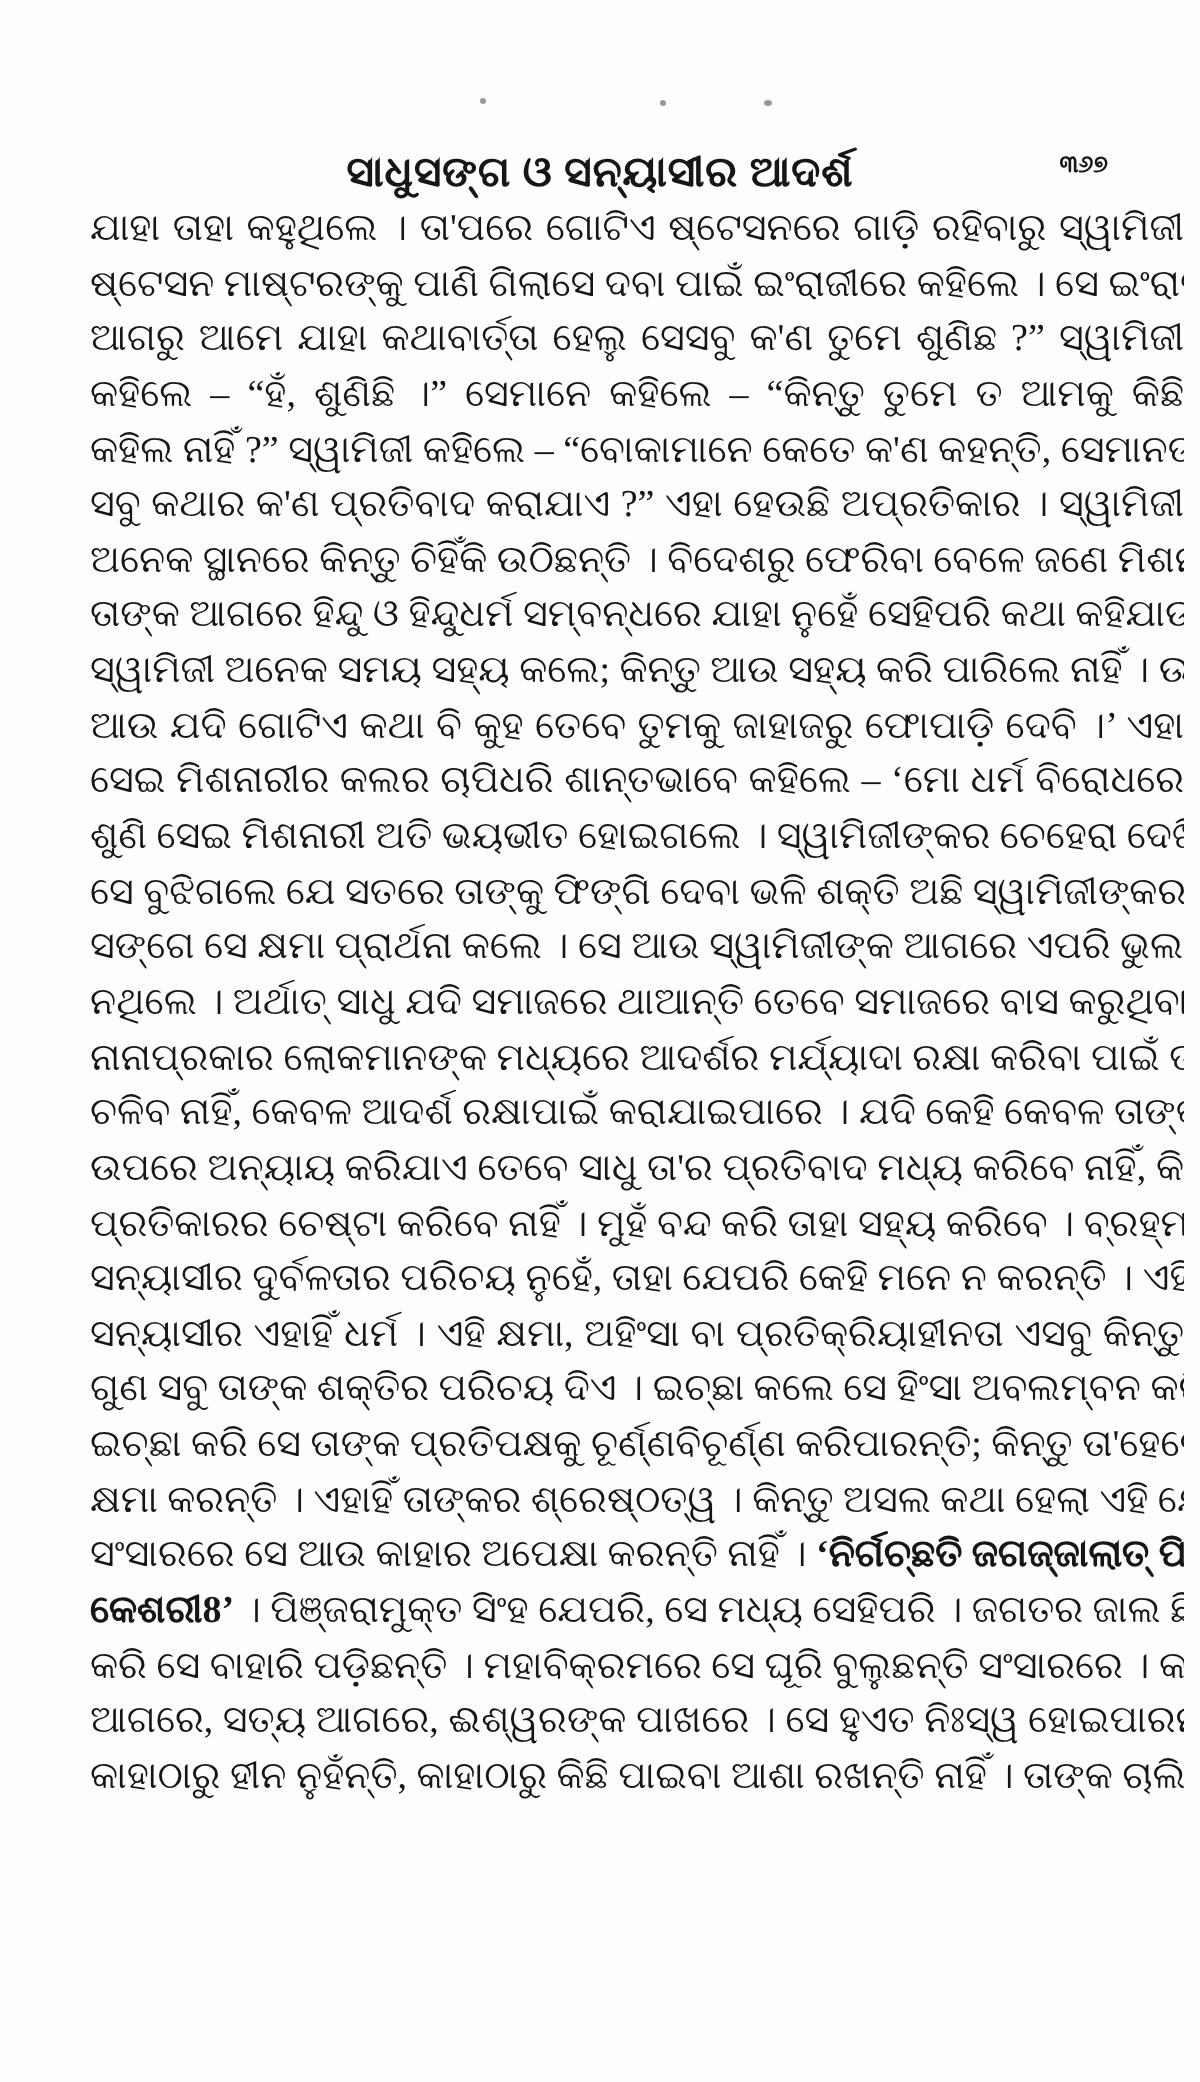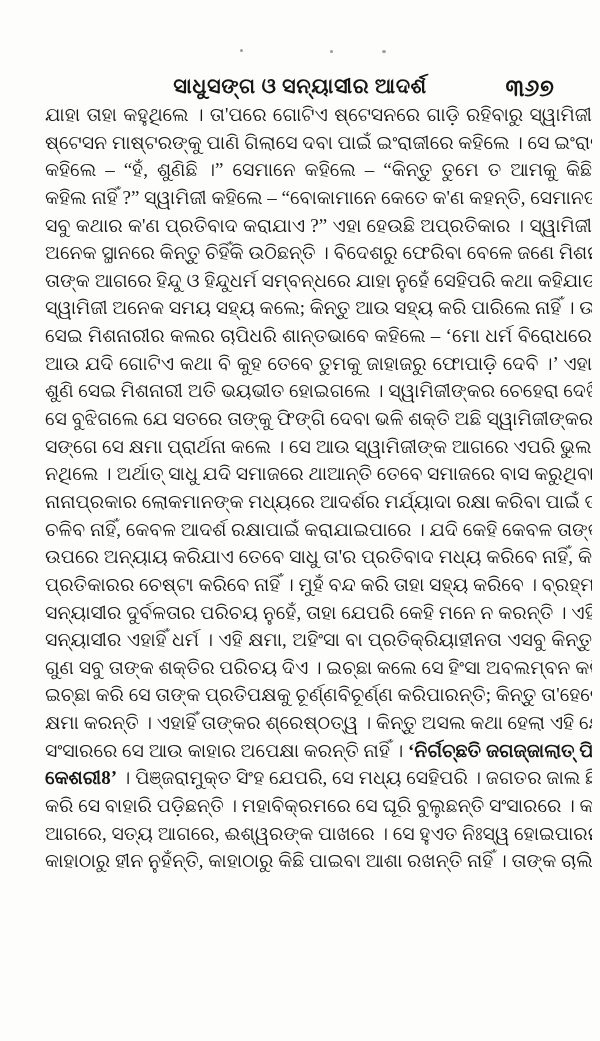--- a/index.html
+++ b/index.html
@@ -32,21 +32,21 @@
     text-align: center;
     font-size: 21px;
     font-weight: 600;
     letter-spacing: 0.5px;
     white-space: nowrap;
   }
   .page-number {
     position: absolute;
     right: 46px;
     top: 1px;
-    font-size: 24px;
+    font-size: 12px;
     font-weight: 600;
   }
   .body-text {
     position: absolute;
     top: 101px;
     left: 45px;
     width: 547px;
   }
   .line {
     height: 27.65px;
@@ -74,28 +74,29 @@
 <div class="page">
 
   <div class="running-header">
     <span class="chapter-title">ସାଧୁସଙ୍ଗ ଓ ସନ୍ୟାସୀର ଆଦର୍ଶ</span>
     <span class="page-number">୩୬୭</span>
   </div>
 
   <div class="body-text" id="body-text">
       <div class="line"><span>ଯାହା ତାହା କହୁଥିଲେ । ତା'ପରେ ଗୋଟିଏ ଷ୍ଟେସନରେ ଗାଡ଼ି ରହିବାରୁ ସ୍ୱାମିଜୀ</span></div>
       <div class="line"><span>ଷ୍ଟେସନ ମାଷ୍ଟରଙ୍କୁ ପାଣି ଗିଲାସେ ଦବା ପାଇଁ ଇଂରାଜୀରେ କହିଲେ । ସେ ଇଂରାଜୀ</span></div>
+      <div class="line"><span>ଆଗରୁ ଆମେ ଯାହା କଥାବାର୍ତ୍ତା ହେଲୁ ସେସବୁ କ'ଣ ତୁମେ ଶୁଣିଛ ?” ସ୍ୱାମିଜୀ</span></div>
       <div class="line"><span>କହିଲେ – “ହଁ, ଶୁଣିଛି ।” ସେମାନେ କହିଲେ – “କିନ୍ତୁ ତୁମେ ତ ଆମକୁ କିଛି</span></div>
       <div class="line"><span>କହିଲ ନାହିଁ ?” ସ୍ୱାମିଜୀ କହିଲେ – “ବୋକାମାନେ କେତେ କ'ଣ କହନ୍ତି, ସେମାନଙ୍କର</span></div>
       <div class="line"><span>ସବୁ କଥାର କ'ଣ ପ୍ରତିବାଦ କରାଯାଏ ?” ଏହା ହେଉଛି ଅପ୍ରତିକାର । ସ୍ୱାମିଜୀ</span></div>
       <div class="line"><span>ଅନେକ ସ୍ଥାନରେ କିନ୍ତୁ ଚିହିଁକି ଉଠିଛନ୍ତି । ବିଦେଶରୁ ଫେରିବା ବେଳେ ଜଣେ ମିଶନାରୀ</span></div>
       <div class="line"><span>ତାଙ୍କ ଆଗରେ ହିନ୍ଦୁ ଓ ହିନ୍ଦୁଧର୍ମ ସମ୍ବନ୍ଧରେ ଯାହା ନୁହେଁ ସେହିପରି କଥା କହିଯାଉଥିଲେ ।</span></div>
       <div class="line"><span>ସ୍ୱାମିଜୀ ଅନେକ ସମୟ ସହ୍ୟ କଲେ; କିନ୍ତୁ ଆଉ ସହ୍ୟ କରି ପାରିଲେ ନାହିଁ । ଉଠିଯାଇ</span></div>
+      <div class="line"><span>ଆଉ ଯଦି ଗୋଟିଏ କଥା ବି କୁହ ତେବେ ତୁମକୁ ଜାହାଜରୁ ଫୋପାଡ଼ି ଦେବି ।’ ଏହା</span></div>
       <div class="line"><span>ସେଇ ମିଶନାରୀର କଲର ଚାପିଧରି ଶାନ୍ତଭାବେ କହିଲେ – ‘ମୋ ଧର୍ମ ବିରୋଧରେ</span></div>
-      <div class="line"><span>ଆଉ ଯଦି ଗୋଟିଏ କଥା ବି କୁହ ତେବେ ତୁମକୁ ଜାହାଜରୁ ଫୋପାଡ଼ି ଦେବି ।’ ଏହା</span></div>
       <div class="line"><span>ଶୁଣି ସେଇ ମିଶନାରୀ ଅତି ଭୟଭୀତ ହୋଇଗଲେ । ସ୍ୱାମିଜୀଙ୍କର ଚେହେରା ଦେଖି</span></div>
       <div class="line"><span>ସେ ବୁଝିଗଲେ ଯେ ସତରେ ତାଙ୍କୁ ଫିଙ୍ଗି ଦେବା ଭଳି ଶକ୍ତି ଅଛି ସ୍ୱାମିଜୀଙ୍କର । ସଙ୍ଗେ</span></div>
       <div class="line"><span>ସଙ୍ଗେ ସେ କ୍ଷମା ପ୍ରାର୍ଥନା କଲେ । ସେ ଆଉ ସ୍ୱାମିଜୀଙ୍କ ଆଗରେ ଏପରି ଭୁଲ କରି</span></div>
       <div class="line"><span>ନଥିଲେ । ଅର୍ଥାତ୍ ସାଧୁ ଯଦି ସମାଜରେ ଥାଆନ୍ତି ତେବେ ସମାଜରେ ବାସ କରୁଥିବା</span></div>
       <div class="line"><span>ନାନାପ୍ରକାର ଲୋକମାନଙ୍କ ମଧ୍ୟରେ ଆଦର୍ଶର ମର୍ଯ୍ୟାଦା ରକ୍ଷା କରିବା ପାଇଁ ତାଙ୍କୁ ମଧ୍ୟ</span></div>
       <div class="line"><span>ଚଳିବ ନାହିଁ, କେବଳ ଆଦର୍ଶ ରକ୍ଷାପାଇଁ କରାଯାଇପାରେ । ଯଦି କେହି କେବଳ ତାଙ୍କ</span></div>
       <div class="line"><span>ଉପରେ ଅନ୍ୟାୟ କରିଯାଏ ତେବେ ସାଧୁ ତା'ର ପ୍ରତିବାଦ ମଧ୍ୟ କରିବେ ନାହିଁ, କି</span></div>
       <div class="line"><span>ପ୍ରତିକାରର ଚେଷ୍ଟା କରିବେ ନାହିଁ । ମୁହଁ ବନ୍ଦ କରି ତାହା ସହ୍ୟ କରିବେ । ବ୍ରହ୍ମଜ୍ଞ</span></div>
       <div class="line"><span>ସନ୍ୟାସୀର ଦୁର୍ବଳତାର ପରିଚୟ ନୁହେଁ, ତାହା ଯେପରି କେହି ମନେ ନ କରନ୍ତି । ଏହି</span></div>
       <div class="line"><span>ସନ୍ୟାସୀର ଏହାହିଁ ଧର୍ମ । ଏହି କ୍ଷମା, ଅହିଂସା ବା ପ୍ରତିକ୍ରିୟାହୀନତା ଏସବୁ କିନ୍ତୁ</span></div>

